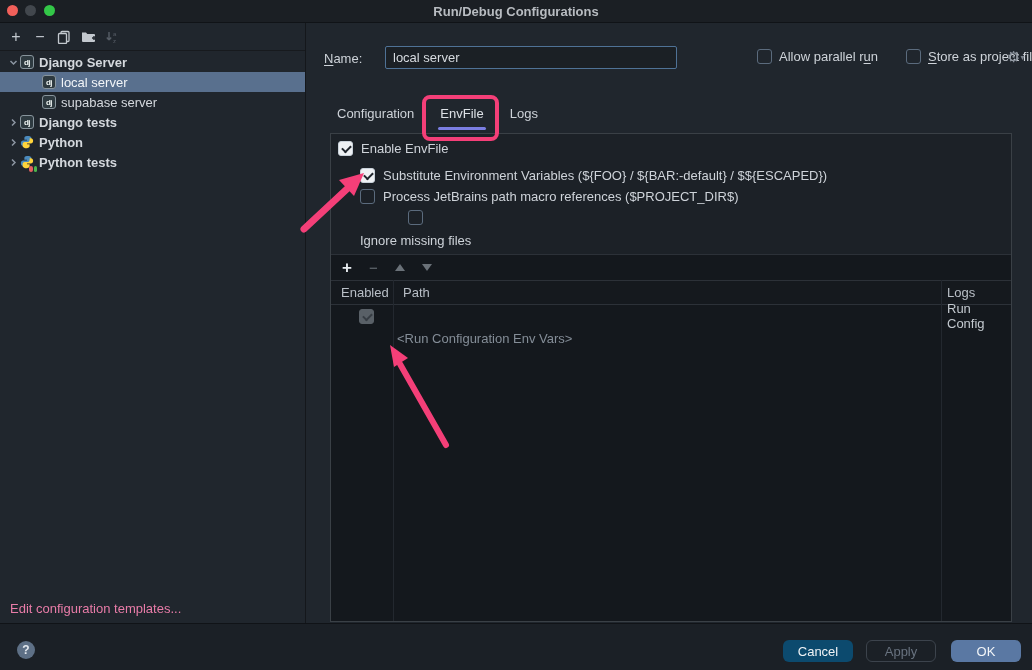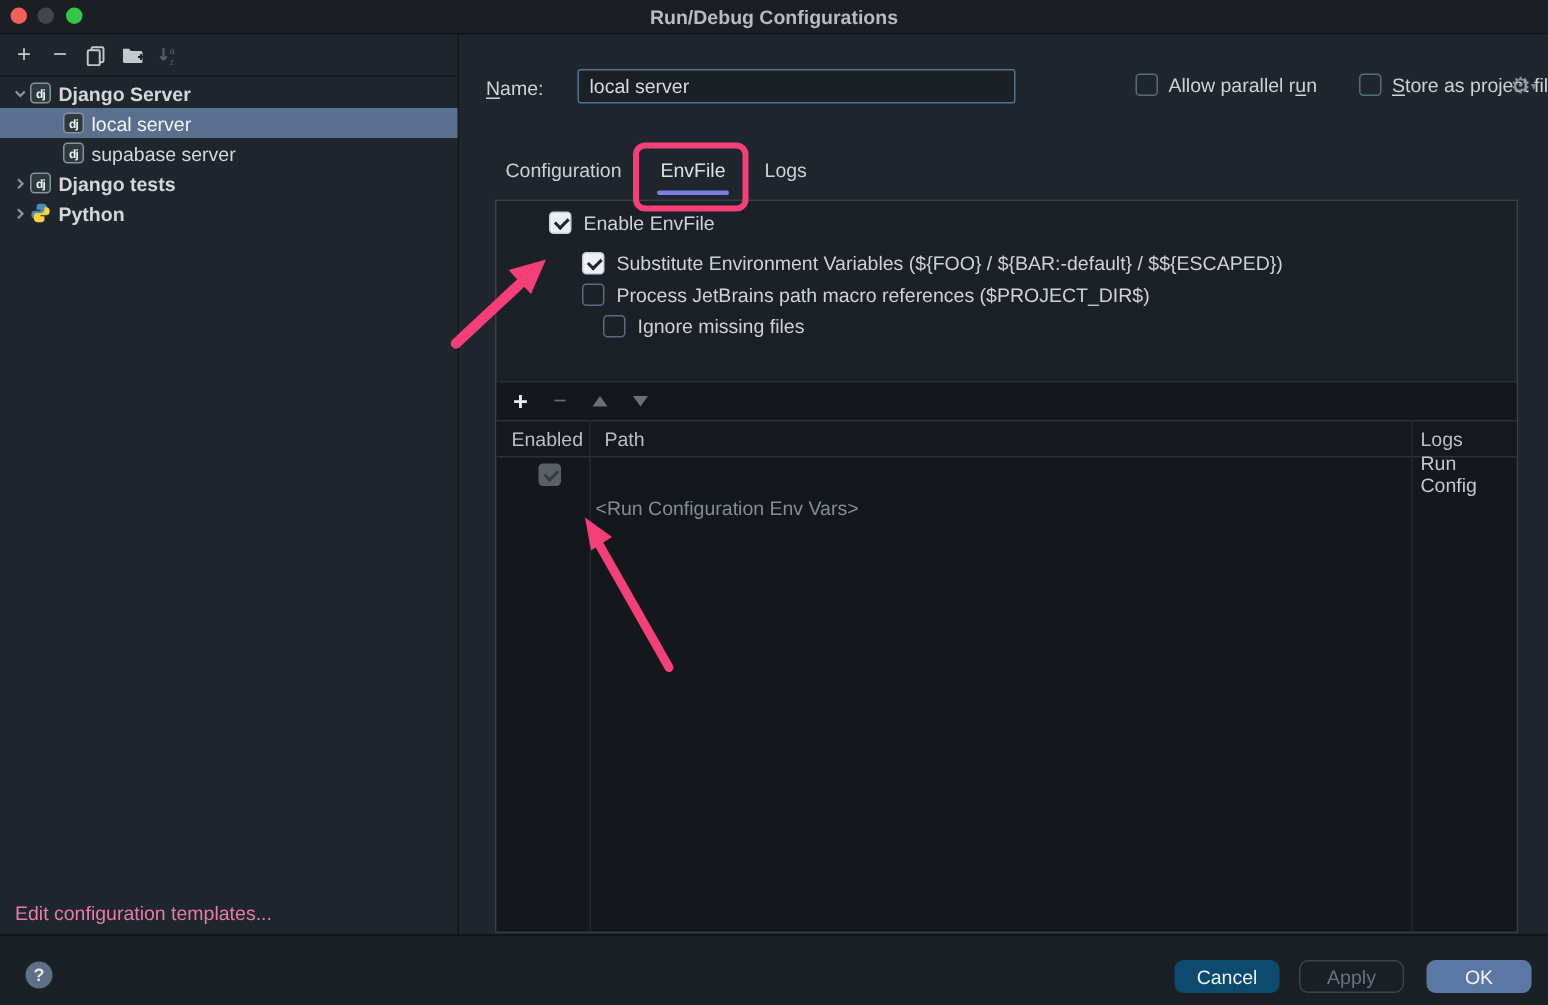--- a/index.html
+++ b/index.html
@@ -60,21 +60,21 @@
   .gear .drop{font-size:8px;vertical-align:2px;color:#7b828c;}
   
   .tabs{position:absolute;left:30px;top:73px;height:35px;display:flex;gap:26px;align-items:center;}
   .tab{position:relative;height:35px;display:flex;align-items:center;color:#cdd2d8;cursor:pointer;}
   .tab[data-active="true"]{color:#dde1e6;}
   .tab[data-active="true"]::after{content:"";position:absolute;left:-2px;right:-2px;bottom:1px;
       height:3px;border-radius:2px;background:#7b7ee2;}
   
   .content-box{position:absolute;left:23px;top:110px;width:682px;height:489px;background:#1c2127;
                border:1px solid #3a4046;}
-  .opt-row{position:absolute;display:flex;align-items:center;gap:8px;white-space:nowrap;color:#ced3d9;margin-left:28px;}
+  .opt-row{position:absolute;display:flex;align-items:center;gap:8px;white-space:nowrap;color:#ced3d9;}
   
   .env-table{position:absolute;left:0;right:0;bottom:0;top:120px;background:#14181d;
              border-top:1px solid #2c3138;}
   .tbl-toolbar{position:absolute;left:0;top:0;right:0;height:25px;display:flex;align-items:center;
                padding-left:11px;gap:17px;}
   .tbl-btn{color:#6a7178;font-size:15px;display:flex;align-items:center;}
   .tbl-btn.primary{color:#e8ecf0;font-size:17px;font-weight:bold;}
   .tri-up{width:0;height:0;border-left:5px solid transparent;border-right:5px solid transparent;
           border-bottom:7px solid #6a7178;}
   .tri-down{width:0;height:0;border-left:5px solid transparent;border-right:5px solid transparent;
@@ -174,20 +174,35 @@
             <svg width="9" height="9" viewBox="0 0 9 9">
               <path d="M3 1.5 L6 4.5 L3 7.5" stroke="#8b95a1" stroke-width="1.5" fill="none"></path>
             </svg>
           </span>
         <span class="py-ico"><svg width="14" height="14" viewBox="0 0 16 16">
               <path fill="#4b8bbe" d="M8 1C5.5 1 5 2.2 5 3.3V5.5h3v.8H3.6C2.1 6.3 1 7.3 1 9.3s1.1 3 2.6 3H5v-1.9c0-1.4 1.2-2.4 2.6-2.4h3c1.2 0 2.4-1 2.4-2.3V3.3C13 2.2 11.7 1 10.2 1H8z"></path>
               <path fill="#ffd43b" d="M8 15c2.5 0 3-1.2 3-2.3V10.5H8v-.8h4.4c1.5 0 2.6-1 2.6-3s-1.1-3-2.6-3H11v1.9c0 1.4-1.2 2.4-2.6 2.4h-3C4.2 8 3 9 3 10.3v2.4C3 13.8 4.3 15 5.8 15H8z"></path>
             </svg></span>
         <span class="tree-label bold">Python</span>
       </div>
+      <div class="tree-row ind0">
+        <span class="chev">
+            <svg width="9" height="9" viewBox="0 0 9 9">
+              <path d="M3 1.5 L6 4.5 L3 7.5" stroke="#8b95a1" stroke-width="1.5" fill="none"></path>
+            </svg>
+          </span>
+        <span class="py-ico"><svg width="14" height="14" viewBox="0 0 16 16">
+              <path fill="#4b8bbe" d="M8 1C5.5 1 5 2.2 5 3.3V5.5h3v.8H3.6C2.1 6.3 1 7.3 1 9.3s1.1 3 2.6 3H5v-1.9c0-1.4 1.2-2.4 2.6-2.4h3c1.2 0 2.4-1 2.4-2.3V3.3C13 2.2 11.7 1 10.2 1H8z"></path>
+              <path fill="#ffd43b" d="M8 15c2.5 0 3-1.2 3-2.3V10.5H8v-.8h4.4c1.5 0 2.6-1 2.6-3s-1.1-3-2.6-3H11v1.9c0 1.4-1.2 2.4-2.6 2.4h-3C4.2 8 3 9 3 10.3v2.4C3 13.8 4.3 15 5.8 15H8z"></path>
+            </svg><span class="test-badge">
+              <i class="r"></i>
+              <i class="g"></i>
+            </span></span>
+        <span class="tree-label bold">Python tests</span>
+      </div>
     </div>
 
     <div class="edit-link">Edit configuration templates...</div>
   </div>
 
   <div class="main">
     <div class="name-label"><span class="mn">N</span><span>ame:</span></div>
     <input class="name-field" value="local server" style="">
 
     <div class="cb-row" style="left:406px;top:26px;">
@@ -218,21 +233,21 @@
         <span>Enable EnvFile</span>
       </div>
       <div class="opt-row" style="left:29px;top:34px;">
         <span class="cb" data-checked="true"></span>
         <span>Substitute Environment Variables (${FOO} / ${BAR:-default} / $${ESCAPED})</span>
       </div>
       <div class="opt-row" style="left:29px;top:55px;">
         <span class="cb" data-checked="false"></span>
         <span>Process JetBrains path macro references ($PROJECT_DIR$)</span>
       </div>
-      <div class="opt-row" style="left:43px;top:76px;">
+      <div class="opt-row" style="left:29px;top:76px;flex-direction:column;">
         <span class="cb" data-checked="false"></span>
         <span>Ignore missing files</span>
       </div>
 
       <div class="env-table">
         <div class="tbl-toolbar">
           <span class="tbl-btn primary">+</span>
           <span class="tbl-btn">−</span>
           <span class="tbl-btn">
               <span class="tri-up"></span>

